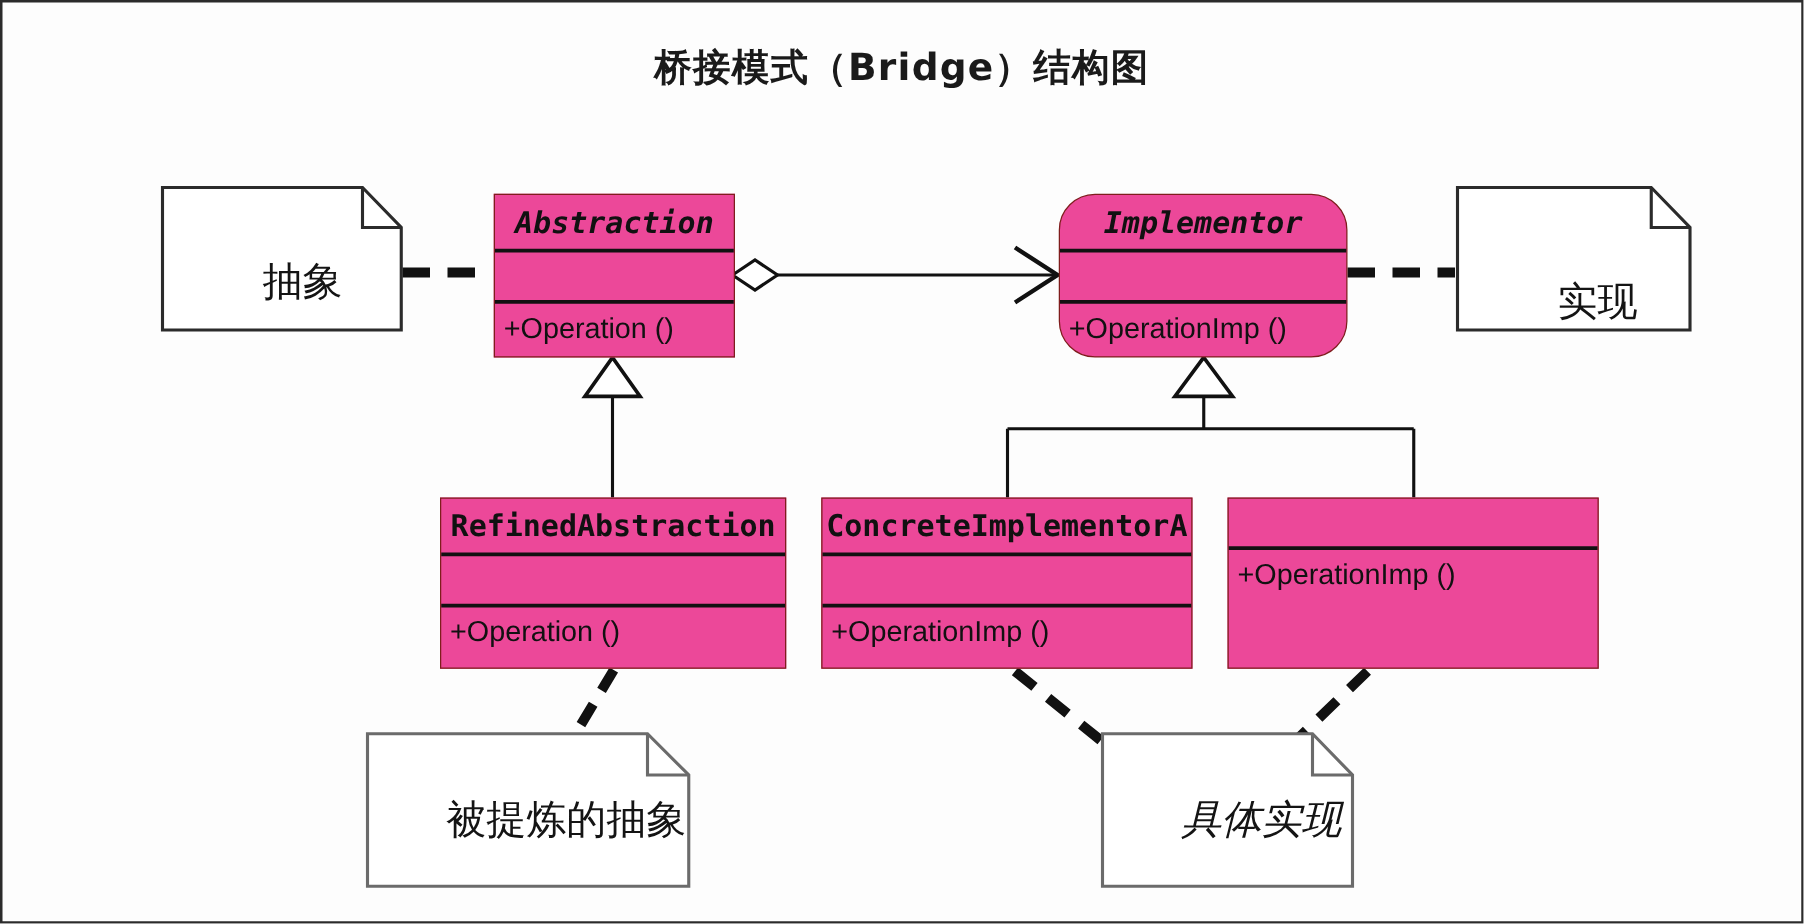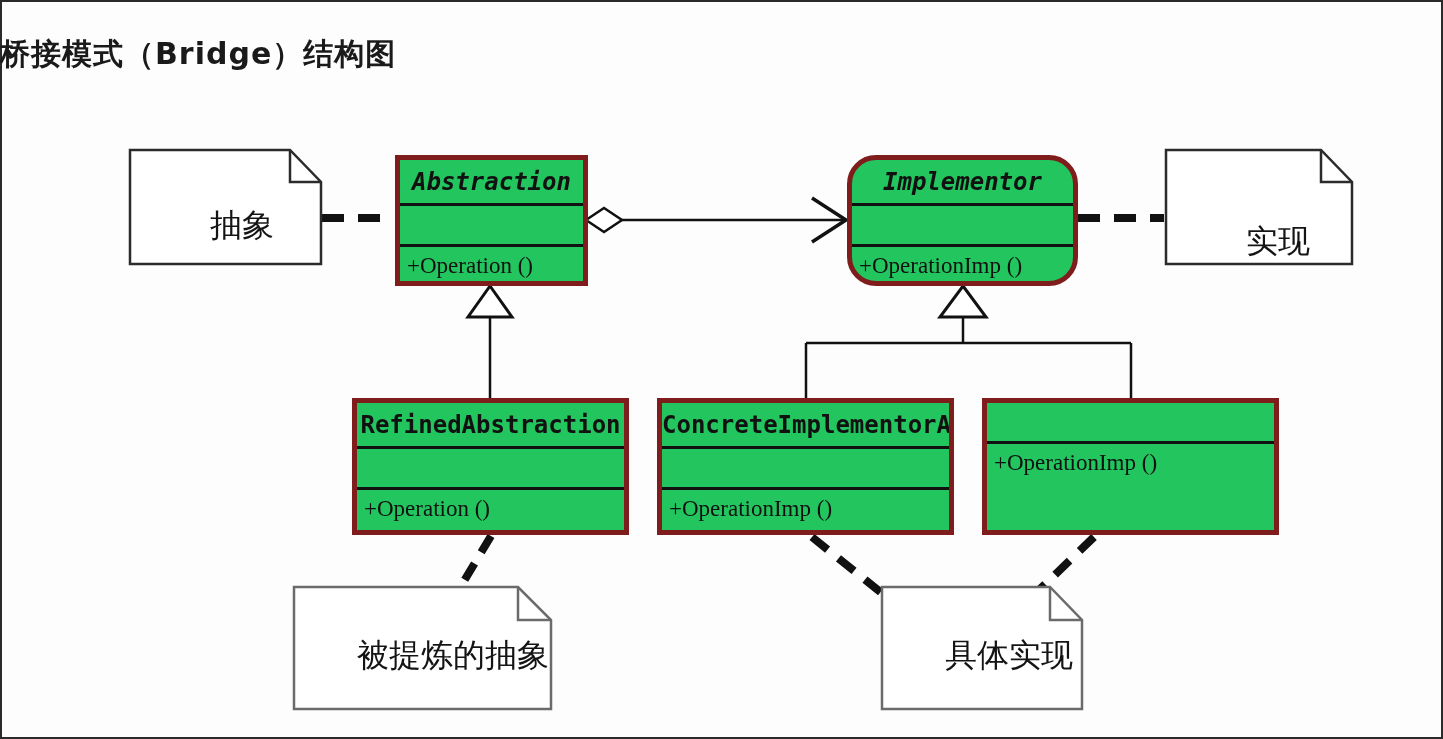--- a/index.html
+++ b/index.html
@@ -25,39 +25,40 @@
     top: 0;
     width: 1443px;
     height: 739px;
     pointer-events: none;
   }
   #diagram-title {
     position: absolute;
     left: 0;
     top: 34px;
     width: 1443px;
+    text-align: center;
     font-family: "DejaVu Sans", sans-serif;
     font-size: 30px;
     font-weight: bold;
     color: #1a1a1a;
     letter-spacing: 1px;
   }
   svg.canvas {
     position: absolute;
     left: 0;
     top: 0;
     width: 1443px;
     height: 739px;
   }
   
   .cls {
     position: absolute;
     box-sizing: border-box;
-    border: 5px solid #7f1d1d;
-    background: #22c55e;
+    border: 1px solid #7f1d1d;
+    background: #ec4899;
   }
   .cls .cls-name {
     box-sizing: border-box;
     height: 46px;
     line-height: 44px;
     text-align: center;
     border-bottom: 3px solid #111111;
     font-family: "DejaVu Sans Mono", monospace;
     font-size: 24px;
     font-weight: bold;
@@ -71,21 +72,21 @@
   .cls .cls-attrs {
     box-sizing: border-box;
     height: 41px;
     border-bottom: 3px solid #111111;
   }
   .cls .cls-ops {
     box-sizing: border-box;
     height: 41px;
     line-height: 38px;
     padding-left: 7px;
-    font-family: Liberation Serif, serif;
+    font-family: Liberation Sans, sans-serif;
     font-size: 23px;
     color: #111111;
     white-space: nowrap;
     overflow: hidden;
   }
   
   .note {
     position: absolute;
   }
   .note svg {
@@ -191,21 +192,21 @@
   </div>
 
   <div class="note" style="left:292px; top:585px; width:262px; height:103px;">
     <svg width="262" height="126" viewBox="0 0 262 126">
       <path d="M 2,2 L 226,2 L 259,35 L 259,124 L 2,124 Z" fill="#ffffff" stroke="#6b6b6b" stroke-width="2.5"></path>
       <path d="M 226,2 L 226,35 L 259,35" fill="none" stroke="#6b6b6b" stroke-width="2.5"></path>
     </svg>
     <div class="note-text" style="top:49px; left:25px;">被提炼的抽象</div>
   </div>
 
-  <div class="note" style="left:880px; top:585px; width:205px; height:92px;">
+  <div class="note" style="left:880px; top:585px; width:205px; height:92px;font-style:italic;">
     <svg width="205" height="126" viewBox="0 0 205 126">
       <path d="M 2,2 L 170,2 L 202,35 L 202,124 L 2,124 Z" fill="#ffffff" stroke="#6b6b6b" stroke-width="2.5"></path>
       <path d="M 170,2 L 170,35 L 202,35" fill="none" stroke="#6b6b6b" stroke-width="2.5"></path>
     </svg>
     <div class="note-text" style="top:49px; left:25px;">具体实现</div>
   </div>
 
 </div>
 
 </body></html>

